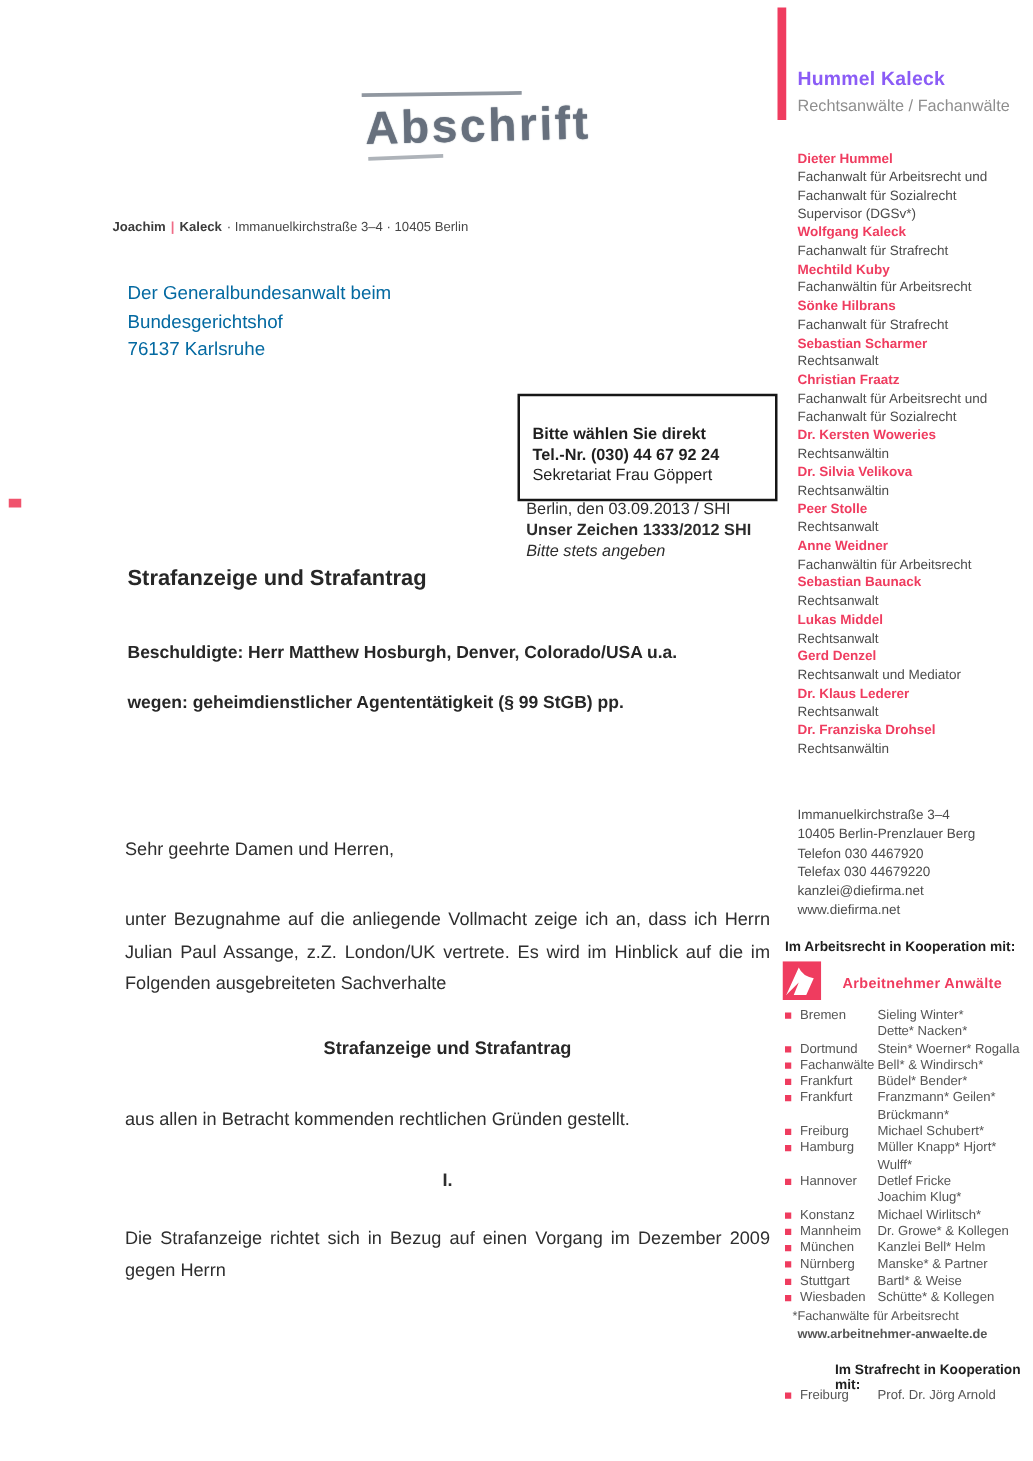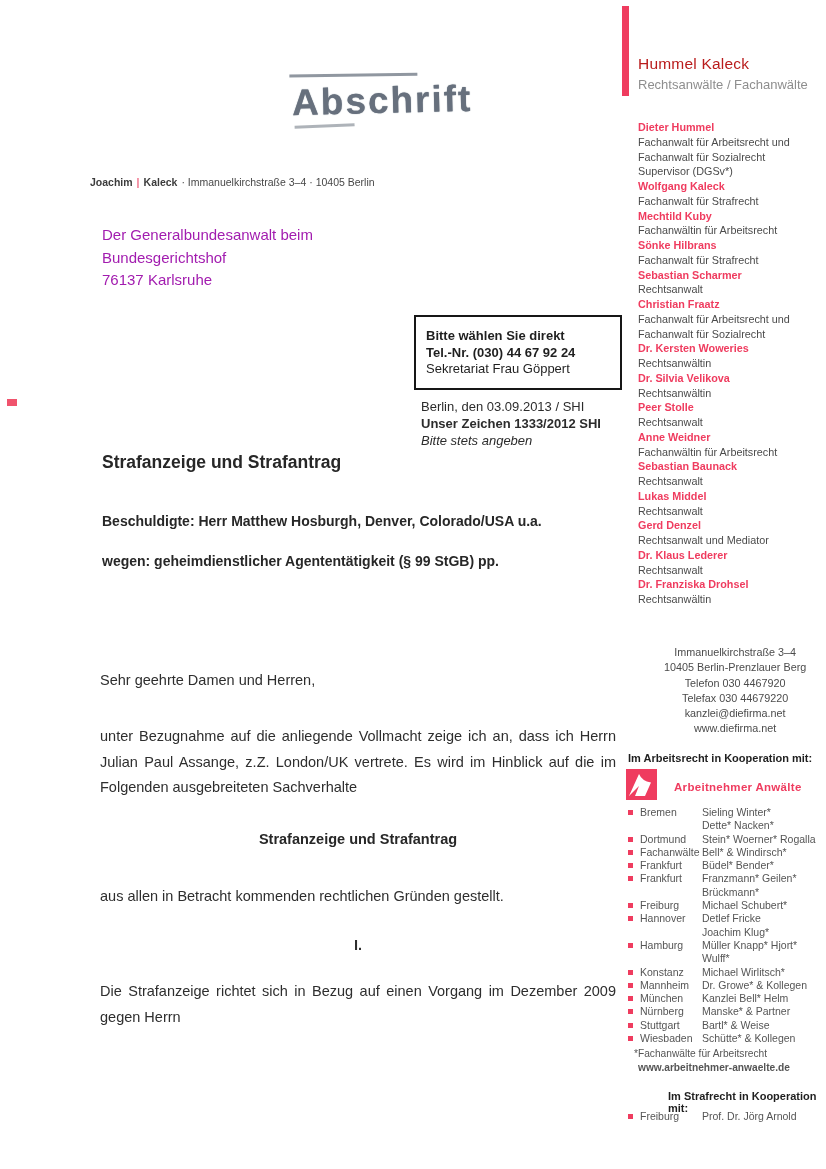--- a/index.html
+++ b/index.html
@@ -26,26 +26,26 @@
 
   
   .sender-line {
     position:absolute; left:90px; top:176px; font-size:10.5px; color:#474747;
     display:flex; gap:4px; align-items:baseline;
   }
   .sender-line .bold { font-weight:bold; color:#3c3c3c; }
   .sender-line .pipe { color:#ef6b86; font-weight:bold; }
 
   
-  .recipient { position:absolute; left:102px; top:224px; font-size:15px; line-height:22.5px; color:#a21caf; }
+  .recipient { position:absolute; left:102px; top:224px; font-size:15px; line-height:22.5px; color:#0369a1; }
 
   
   .dial-box {
     position:absolute; left:414px; top:315px; width:208px; box-sizing:border-box;
-    border:2px solid #161616; padding:11px 10px 10px; font-size:13px; line-height:16.5px; color:#1f1f1f;
+    border:2px solid #161616; padding:22px 10px 10px; font-size:13px; line-height:16.5px; color:#1f1f1f;
   }
   .dial-box .b { font-weight:bold; }
 
   
   .date-block { position:absolute; left:421px; top:398px; font-size:13px; line-height:17px; color:#2c2c2c; }
   .date-ref { font-weight:bold; }
   .date-note { font-style:italic; }
 
   
   .subject-title { position:absolute; left:102px; top:452px; font-size:17.5px; font-weight:bold; color:#272727; }
@@ -57,28 +57,28 @@
   .para1 { position:absolute; left:100px; top:724px; width:516px; font-size:14.5px; line-height:25.5px; text-align:justify; color:#2e2e2e; }
   .center-head { position:absolute; left:100px; top:831px; width:516px; text-align:center; font-size:14.5px; font-weight:bold; color:#272727; }
   .para2 { position:absolute; left:100px; top:888px; font-size:14.5px; color:#2e2e2e; }
   .numeral { position:absolute; left:100px; top:937px; width:516px; text-align:center; font-size:14.5px; font-weight:bold; color:#2e2e2e; }
   .para3 { position:absolute; left:100px; top:979px; width:516px; font-size:14.5px; line-height:25.5px; text-align:justify; color:#2e2e2e; }
 
   .fold-mark { position:absolute; left:7px; top:399px; width:10px; height:7px; background:#f0536d; }
 
   
   .accent-bar { position:absolute; left:622px; top:6px; width:7px; height:90px; background:#ef3c5f; }
-  .firm-name { position:absolute; left:638px; top:55px; font-size:15.5px; font-weight:normal; color:#b91c1c; letter-spacing:.2px; }
+  .firm-name { position:absolute; left:638px; top:55px; font-size:15.5px; font-weight:bold; color:#8b5cf6; letter-spacing:.2px; }
   .firm-subtitle { position:absolute; left:638px; top:77px; font-size:13px; color:#8e8e8e; }
 
   .lawyers { position:absolute; left:638px; top:120px; font-size:10.8px; line-height:14.75px; color:#4b4b4b; width:185px; }
   .lawyer-name { color:#ef3c5f; font-weight:bold; }
   .lawyer-desc { white-space:pre-line; }
 
-  .address { position:absolute; left:664px; top:645px; font-size:10.8px; line-height:15.3px; color:#4b4b4b;text-align:center; }
+  .address { position:absolute; left:638px; top:645px; font-size:10.8px; line-height:15.3px; color:#4b4b4b; }
 
   .coop-heading-1 { position:absolute; left:628px; top:752px; font-size:11px; font-weight:bold; color:#1f1f1f; }
   .aa-logo { position:absolute; left:626px; top:769px; width:31px; height:31px; }
   .aa-label { position:absolute; left:674px; top:781px; font-size:11.5px; font-weight:bold; color:#ef3c5f; letter-spacing:.3px; }
 
   .city-list { position:absolute; left:628px; top:806px; font-size:10.5px; line-height:13.3px; color:#555; width:195px; }
   .city-row { display:flex; }
   .city-bullet { width:5px; height:5px; background:#ef3c5f; margin:4px 7px 0 0; flex:none; }
   .city-name { width:62px; flex:none; }
   .city-firm { white-space:pre-line; }
@@ -278,34 +278,34 @@
       </div>
 
       <div class="city-row">
         <span class="city-bullet"></span>
         <span class="city-name">Freiburg</span>
         <span class="city-firm">Michael Schubert*</span>
       </div>
 
       <div class="city-row">
         <span class="city-bullet"></span>
+        <span class="city-name">Hamburg</span>
+        <span class="city-firm">Müller Knapp* Hjort*
+Wulff*</span>
+      </div>
+
+      <div class="city-row">
+        <span class="city-bullet"></span>
         <span class="city-name">Hannover</span>
         <span class="city-firm">Detlef Fricke
 Joachim Klug*</span>
       </div>
 
       <div class="city-row">
         <span class="city-bullet"></span>
-        <span class="city-name">Hamburg</span>
-        <span class="city-firm">Müller Knapp* Hjort*
-Wulff*</span>
-      </div>
-
-      <div class="city-row">
-        <span class="city-bullet"></span>
         <span class="city-name">Konstanz</span>
         <span class="city-firm">Michael Wirlitsch*</span>
       </div>
 
       <div class="city-row">
         <span class="city-bullet"></span>
         <span class="city-name">Mannheim</span>
         <span class="city-firm">Dr. Growe* &amp; Kollegen</span>
       </div>
 

